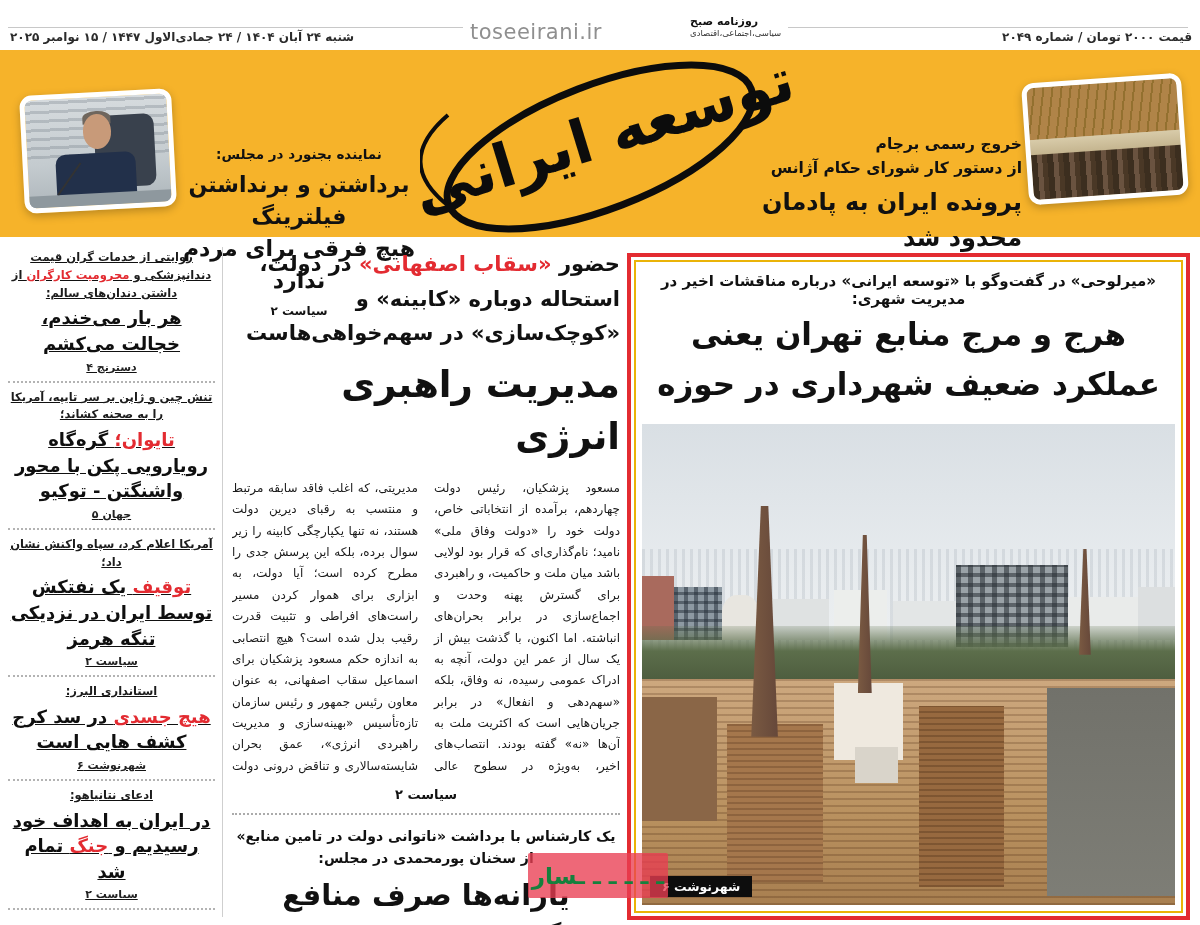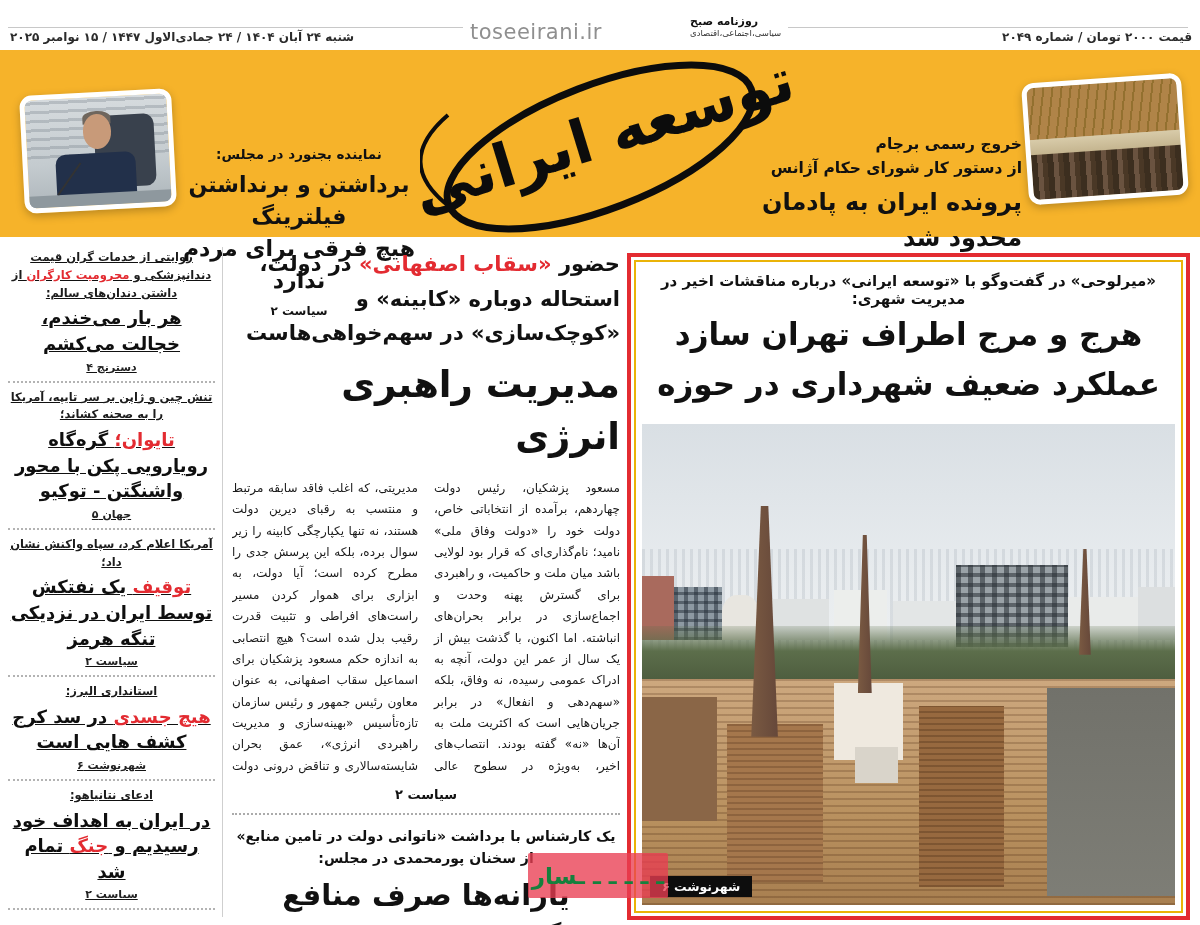--- a/index.html
+++ b/index.html
@@ -204,21 +204,21 @@
     <div>یارانه‌ها صرف منافع</div>
     <div>گروهِ سوار بر رانت می‌شود</div>
   </div>
 
 </div>
 
 <div id="main-story">
   <div id="main-inner">
     <div class="ms-kicker">«میرلوحی» در گفت‌وگو با «توسعه ایرانی» درباره مناقشات اخیر در مدیریت شهری:</div>
     <div class="ms-head">
-      <div>هرج و مرج اطراف تهران سازد</div>
+      <div>هرج و مرج منابع تهران یعنی</div>
       <div>عملکرد ضعیف شهرداری در حوزه حریم</div>
     </div>
     <div id="ms-photo">
       <div class="ph-haze"></div>
 
       <div class="ph-whiterow">
         <div class="blk" style="left:0;bottom:0;width:6%;height:75%;background:#a96a5d;"></div>
         <div class="blk" style="left:6%;bottom:0;width:9%;height:62%;background:#8d99a2;
              background-image:repeating-linear-gradient(90deg,rgba(35,45,55,.5) 0 4px,transparent 4px 10px),repeating-linear-gradient(0deg,rgba(35,45,55,.5) 0 3px,transparent 3px 9px);"></div>
         <div class="blk" style="left:15%;bottom:0;width:7%;height:52%;background:#e8e6e0;border-radius:40% 40% 0 0;"></div>

